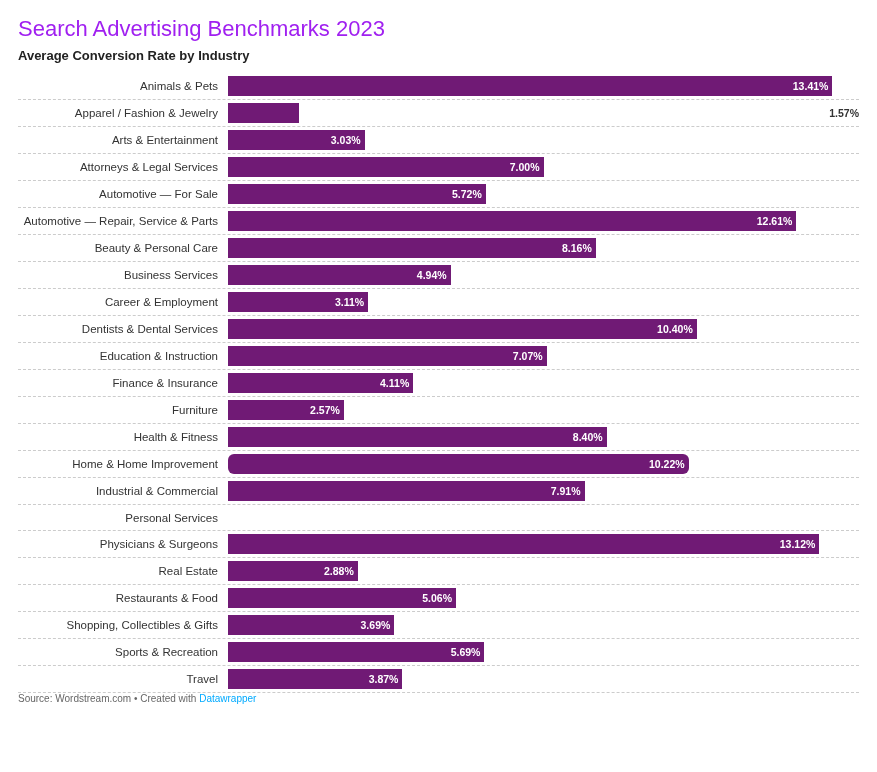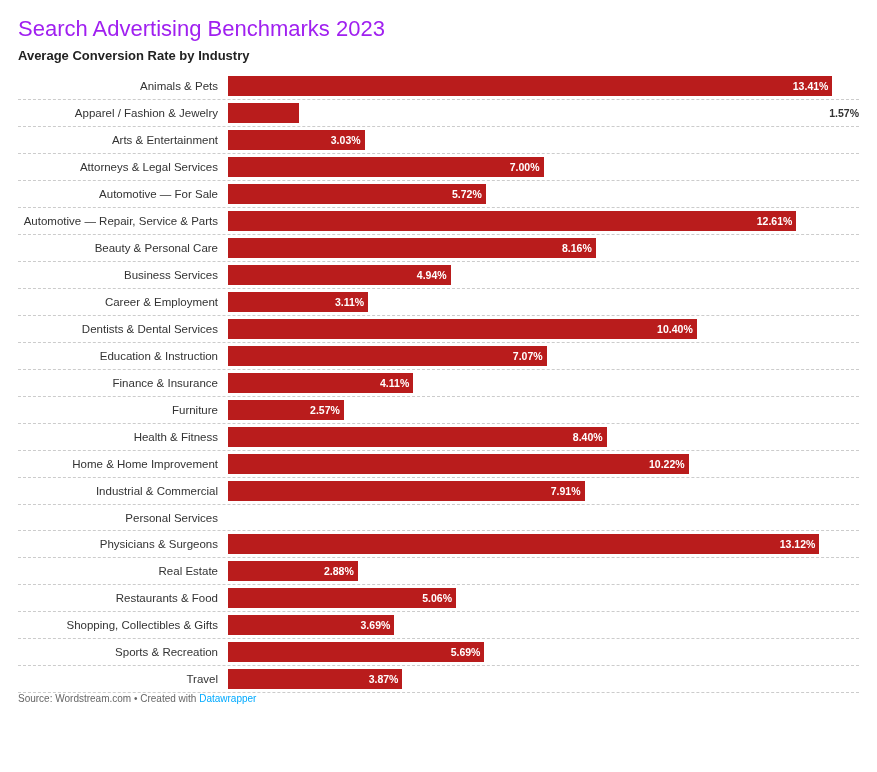--- a/index.html
+++ b/index.html
@@ -41,21 +41,21 @@
       padding-right: 10px;
       white-space: nowrap;
     }
     .bar-track {
       flex: 1;
       position: relative;
       height: 20px;
     }
     .bar-fill {
       height: 100%;
-      background: #b91c1c;
+      background: #701a75;
       display: flex;
       align-items: center;
       justify-content: flex-end;
       padding-right: 4px;
       position: relative;
     }
     .bar-value {
       font-size: 10.5px;
       color: #fff;
       font-weight: bold;
@@ -191,21 +191,21 @@
       <div class="bar-label">Health &amp; Fitness</div>
       <div class="bar-track">
         <div class="bar-fill" style="width: 60%;">
           <span class="bar-value">8.40%</span>
         </div>
       </div>
     </div>
     <div class="bar-row">
       <div class="bar-label">Home &amp; Home Improvement</div>
       <div class="bar-track">
-        <div class="bar-fill" style="width: 73%;">
+        <div class="bar-fill" style="width: 73%; border-radius: 6px;">
           <span class="bar-value">10.22%</span>
         </div>
       </div>
     </div>
     <div class="bar-row">
       <div class="bar-label">Industrial &amp; Commercial</div>
       <div class="bar-track">
         <div class="bar-fill" style="width: 56.5%;">
           <span class="bar-value">7.91%</span>
         </div>

